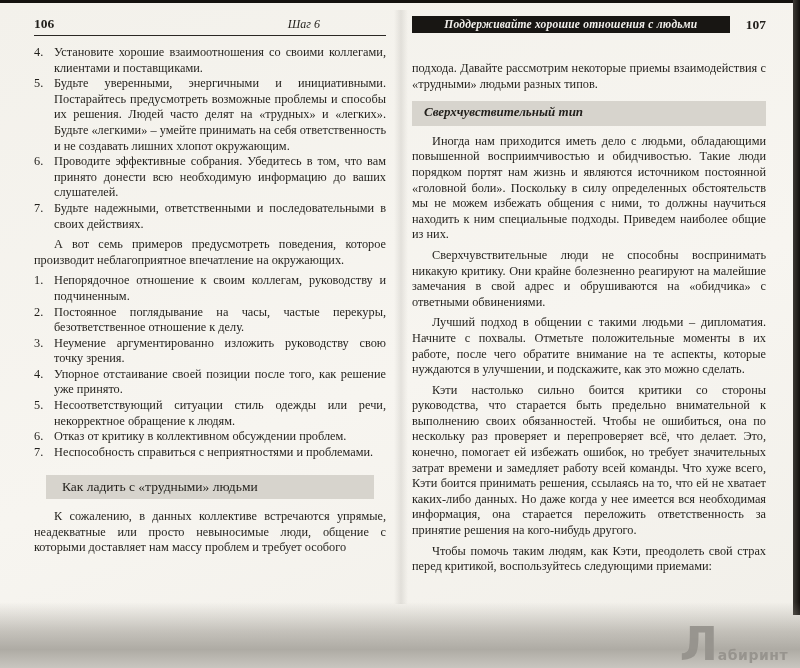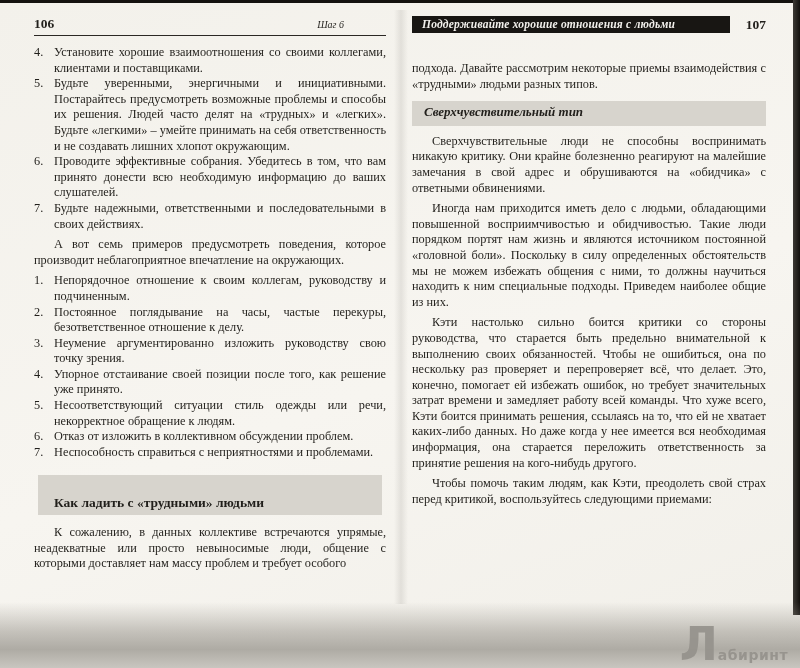--- a/index.html
+++ b/index.html
@@ -16,36 +16,36 @@
   .gutter{position:absolute;top:10px;bottom:64px;left:394px;width:14px;
     background:linear-gradient(to right,rgba(0,0,0,0),rgba(60,55,48,.10),rgba(0,0,0,0));}
 
   .page{position:absolute;top:16px;}
   .page-left{left:34px;width:352px;}
   .page-right{left:412px;width:354px;}
 
   .hdr-left{display:flex;align-items:baseline;border-bottom:1.4px solid #2b2824;
     padding-bottom:3px;margin-bottom:9px;gap:16px;}
   .hdr-left .pgnum{font-weight:bold;font-size:13.5px;}
-  .hdr-left .run{font-style:italic;font-size:10px;margin-left:auto;margin-right:42px;}
+  .hdr-left .run{font-style:italic;font-size:12px;margin-left:auto;margin-right:66px;}
 
   .hdr-right{display:flex;align-items:center;margin-bottom:10px;}
   .hdr-right .bar{flex:1;background:#181613;color:#f2f0ec;font-weight:bold;font-style:italic;
-    font-size:11.5px;text-align:left;padding:2px 10px 3px;letter-spacing:.2px;}
+    font-size:11.5px;text-align:center;padding:2px 10px 3px;letter-spacing:.2px;}
   .hdr-right .pgnum{font-weight:bold;font-size:13.5px;margin-left:16px;}
 
   .body-text{font-size:12.3px;line-height:15.6px;}
   .li{display:flex;}
   .li .n{flex:0 0 20px;}
   .li .t{flex:1;text-align:justify;}
   .para{text-indent:20px;text-align:justify;margin:5px 0;}
   .para.noindent{text-indent:0;margin-top:28px;}
 
-  .sec-head{background:#d7d4cd;font-weight:bold;font-size:13.5px;
-    padding:20px 8px 4px 16px;margin:15px 4px 10px;}
+  .sec-head{background:#d7d4cd;font-weight:normal;font-size:13.5px;
+    padding:4px 8px 4px 16px;margin:15px 12px 10px;}
   .sub-head{background:#d7d4cd;font-weight:bold;font-style:italic;font-size:13px;
     padding:3px 8px 6px 12px;margin:9px 0 8px;}
 
   .watermark{position:absolute;right:12px;bottom:2px;display:flex;align-items:baseline;
     color:#95928c;font-family:"DejaVu Sans",sans-serif;opacity:.92;}
   .watermark .wm-initial{font-size:46px;font-weight:700;line-height:44px;}
   .watermark .wm-rest{font-size:14px;font-weight:600;letter-spacing:.5px;}
 </style>
 </head>
 <body>
@@ -99,21 +99,21 @@
         <div class="li">
           <span class="n">4.</span>
           <span class="t">Упорное отстаивание своей позиции после того, как решение уже принято.</span>
         </div>
         <div class="li">
           <span class="n">5.</span>
           <span class="t">Несоответствующий ситуации стиль одежды или речи, некорректное обращение к людям.</span>
         </div>
         <div class="li">
           <span class="n">6.</span>
-          <span class="t">Отказ от изложить в коллективном обсуждении проблем.</span>
+          <span class="t">Отказ от критику в коллективном обсуждении проблем.</span>
         </div>
         <div class="li">
           <span class="n">7.</span>
           <span class="t">Неспособность справиться с неприятностями и проблемами.</span>
         </div>
       </div>
 
       <div class="sec-head">Как ладить с «трудными» людьми</div>
 
       <p class="para">К сожалению, в данных коллективе встречаются упрямые, неадекватные или просто невыносимые люди, общение с которыми доставляет нам массу проблем и требует особого</p>
@@ -124,22 +124,23 @@
     <div class="hdr-right">
       <span class="bar">Поддерживайте хорошие отношения с людьми</span>
       <span class="pgnum">107</span>
     </div>
 
     <div class="body-text">
       <p class="para noindent">подхода. Давайте рассмотрим некоторые приемы взаимодействия с «трудными» людьми разных типов.</p>
 
       <div class="sub-head">Сверхчувствительный тип</div>
 
+      <p class="para">Иногда нам приходится иметь дело с людьми, обладающими повышенной восприимчивостью и обидчивостью. Такие люди порядком портят нам жизнь и являются источником постоянной «головной боли». Поскольку в силу определенных обстоятельств мы не можем избежать общения с ними, то должны научиться находить к ним специальные подходы. Приведем наиболее общие из них.</p>
       <p class="para">Сверхчувствительные люди не способны воспринимать никакую критику. Они крайне болезненно реагируют на малейшие замечания в свой адрес и обрушиваются на «обидчика» с ответными обвинениями.</p>
-      <p class="para">Иногда нам приходится иметь дело с людьми, обладающими повышенной восприимчивостью и обидчивостью. Такие люди порядком портят нам жизнь и являются источником постоянной «головной боли». Поскольку в силу определенных обстоятельств мы не можем избежать общения с ними, то должны научиться находить к ним специальные подходы. Приведем наиболее общие из них.</p>
+      <p class="para">Лучший подход в общении с такими людьми – дипломатия. Начните с похвалы. Отметьте положительные моменты в их работе, после чего обратите внимание на те аспекты, которые нуждаются в улучшении, и подскажите, как это можно сделать.</p>
       <p class="para">Кэти настолько сильно боится критики со стороны руководства, что старается быть предельно внимательной к выполнению своих обязанностей. Чтобы не ошибиться, она по нескольку раз проверяет и перепроверяет всё, что делает. Это, конечно, помогает ей избежать ошибок, но требует значительных затрат времени и замедляет работу всей команды. Что хуже всего, Кэти боится принимать решения, ссылаясь на то, что ей не хватает каких-либо данных. Но даже когда у нее имеется вся необходимая информация, она старается переложить ответственность за принятие решения на кого-нибудь другого.</p>
       <p class="para">Чтобы помочь таким людям, как Кэти, преодолеть свой страх перед критикой, воспользуйтесь следующими приемами:</p>
     </div>
   </div>
 
   <div class="bottom-shadow"></div>
 
   <div class="watermark">
     <span class="wm-initial">Л</span>
     <span class="wm-rest">абиринт</span>

